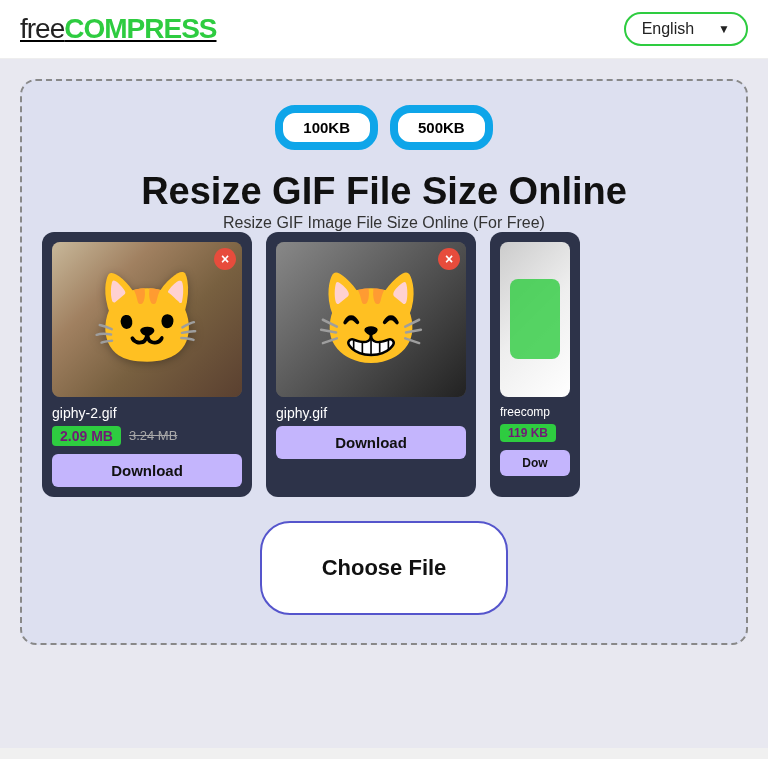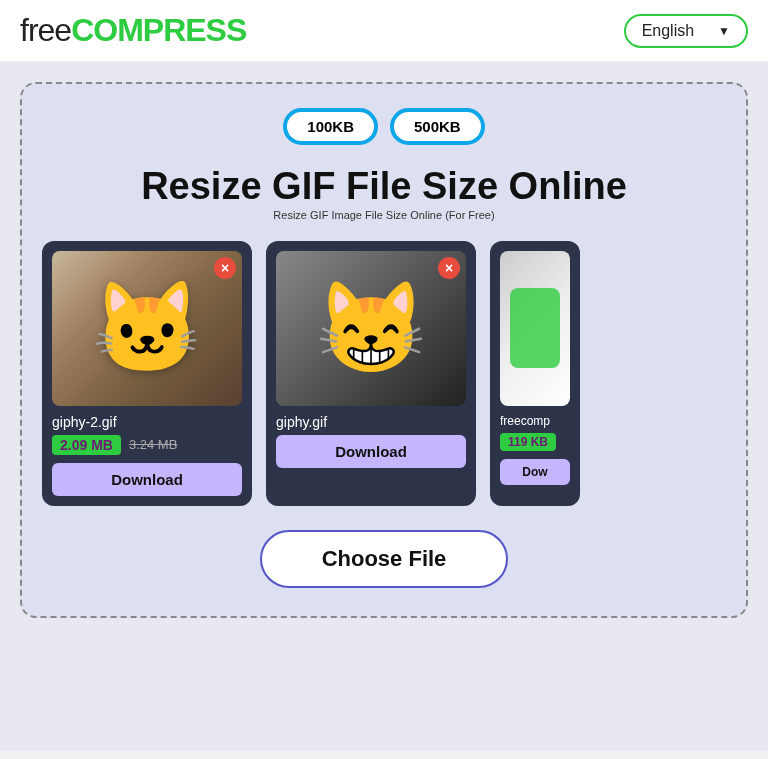--- a/index.html
+++ b/index.html
@@ -14,23 +14,24 @@
     
     .header {
       background: white;
       display: flex;
       align-items: center;
       justify-content: space-between;
       padding: 12px 20px;
       border-bottom: 1px solid #eee;
     }
     .logo {
-      font-size: 32px;
+      font-size: 28px;
       font-weight: 900;
       letter-spacing: -1px;
+      text-decoration: underline;
     }
     .logo .free {
       color: #222;
       font-weight: 400;
     }
     .logo .compress {
       color: #2ecc40;
       font-weight: 900;
       text-transform: uppercase;
     }
@@ -65,42 +66,41 @@
     }
 
     
     .size-buttons {
       display: flex;
       justify-content: center;
       gap: 12px;
       margin-bottom: 20px;
     }
     .size-btn {
-      border: 4px solid #0ea5e9;
+      border: 8px solid #0ea5e9;
       border-radius: 20px;
       padding: 6px 20px;
       background: white;
       font-size: 15px;
       font-weight: 600;
       cursor: pointer;
     }
 
     
     .page-title {
       text-align: center;
       font-size: 38px;
       font-weight: 900;
       color: #111;
       line-height: 1.15;
     }
     .page-subtitle {
       text-align: center;
-      font-size: 11px;
+      font-size: 16px;
       color: #333;
-      margin-bottom: 20px;
     }
 
     
     .cards-container {
       display: flex;
       gap: 14px;
       overflow: hidden;
       margin-bottom: 24px;
     }
 
@@ -259,21 +259,21 @@
 
     
     .choose-file-wrapper {
       display: flex;
       justify-content: center;
     }
     .choose-file-btn {
       background: white;
       border: 2.5px solid #5555cc;
       border-radius: 30px;
-      padding: 14px 60px;
+      padding: 32px 60px;
       font-size: 22px;
       font-weight: 700;
       cursor: pointer;
       color: #111;
     }
   </style>
 </head>
 <body>
 
 <div class="header">

